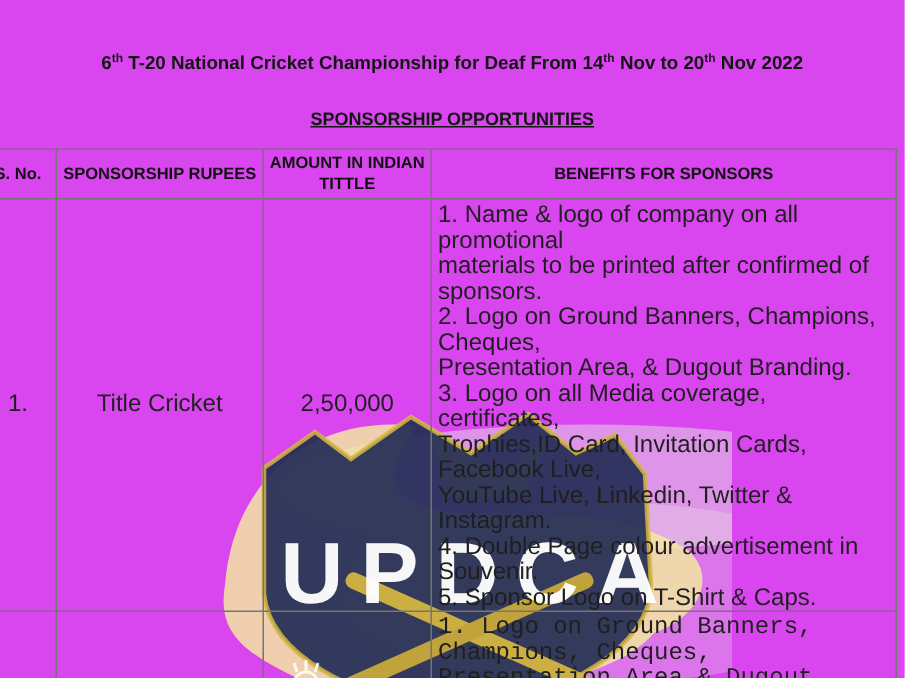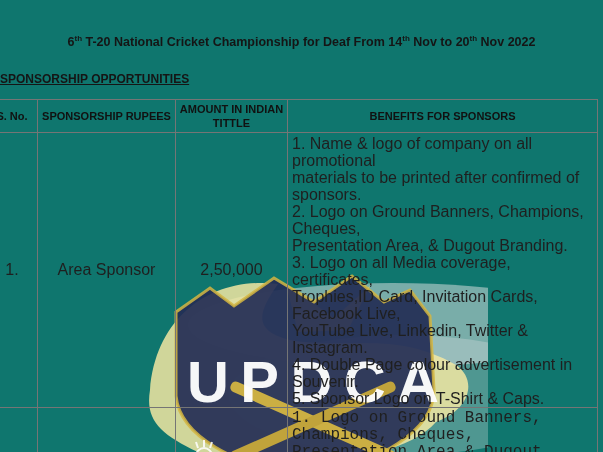--- a/index.html
+++ b/index.html
@@ -8,21 +8,21 @@
     font-family: "Liberation Sans", sans-serif;
     background: #ffffff;
     color: #1c1c1c;
     overflow: hidden;
   }
   .page {
     position: relative;
     width: 603px;
     height: 452px;
     overflow: hidden;
-    background: #0f766e;
+    background: #d946ef;
   }
   .doc-title {
     margin-top: 31px;
     text-align: center;
     font-weight: bold;
     font-size: 12.5px;
     line-height: 16px;
     color: #151515;
   }
   .doc-title sup {
@@ -33,20 +33,21 @@
   .doc-subtitle {
     margin-top: 12px;
     text-align: center;
     font-weight: bold;
     font-size: 12.5px;
     line-height: 16px;
     color: #151515;
   }
   .doc-heading {
     margin-top: 21px;
+    text-align: center;
     font-weight: bold;
     font-size: 12px;
     line-height: 16px;
     color: #151515;
   }
   .doc-heading .u { text-decoration: underline; }
 
   .watermark {
     position: absolute;
     left: 138px;
@@ -156,21 +157,21 @@
       <tr>
         <th>S. No.</th>
         <th>SPONSORSHIP RUPEES</th>
         <th>AMOUNT IN INDIAN TITTLE</th>
         <th>BENEFITS FOR SPONSORS</th>
       </tr>
     </thead>
     <tbody>
       <tr class="row-1">
         <td class="cell-center">1.</td>
-        <td class="cell-center">Area Sponsor</td>
+        <td class="cell-center">Title Cricket</td>
         <td class="cell-center">2,50,000</td>
         <td class="cell-benefits">1. Name &amp; logo of company on all promotional
 materials to be printed after confirmed of sponsors.
 2. Logo on Ground Banners, Champions, Cheques,
 Presentation Area, &amp; Dugout Branding.
 3. Logo on all Media coverage, certificates,
 Trophies,ID Card, Invitation Cards, Facebook Live,
 YouTube Live, Linkedin, Twitter &amp; Instagram.
 4. Double Page colour advertisement in Souvenir.
 5. Sponsor Logo on T-Shirt &amp; Caps.</td>

